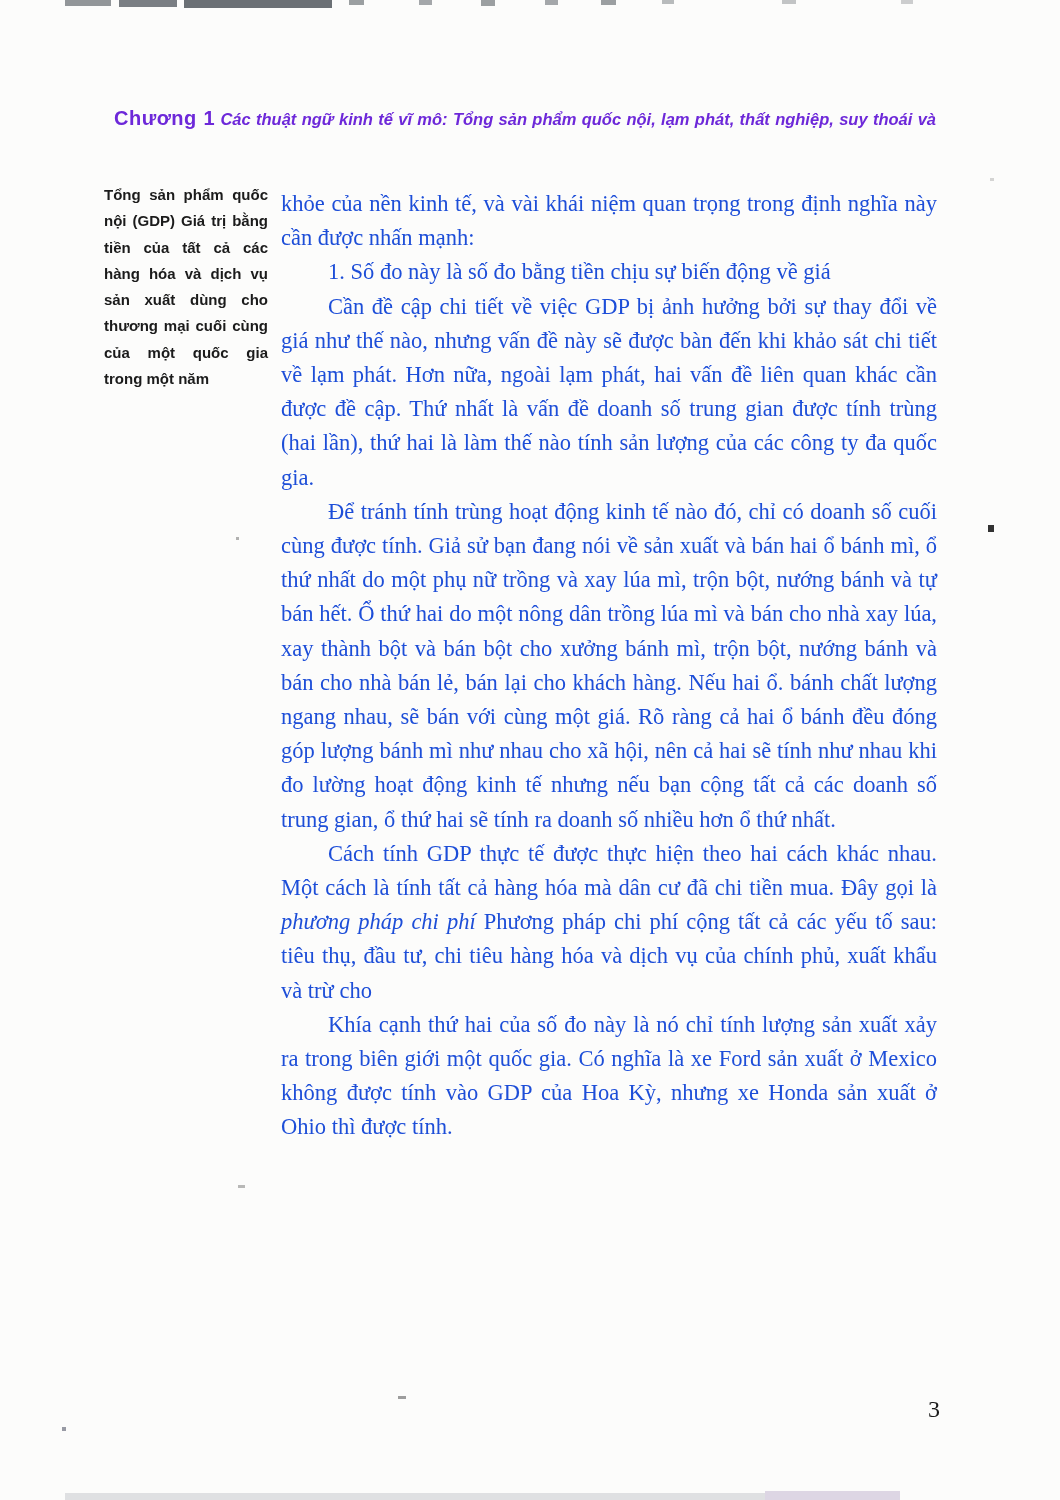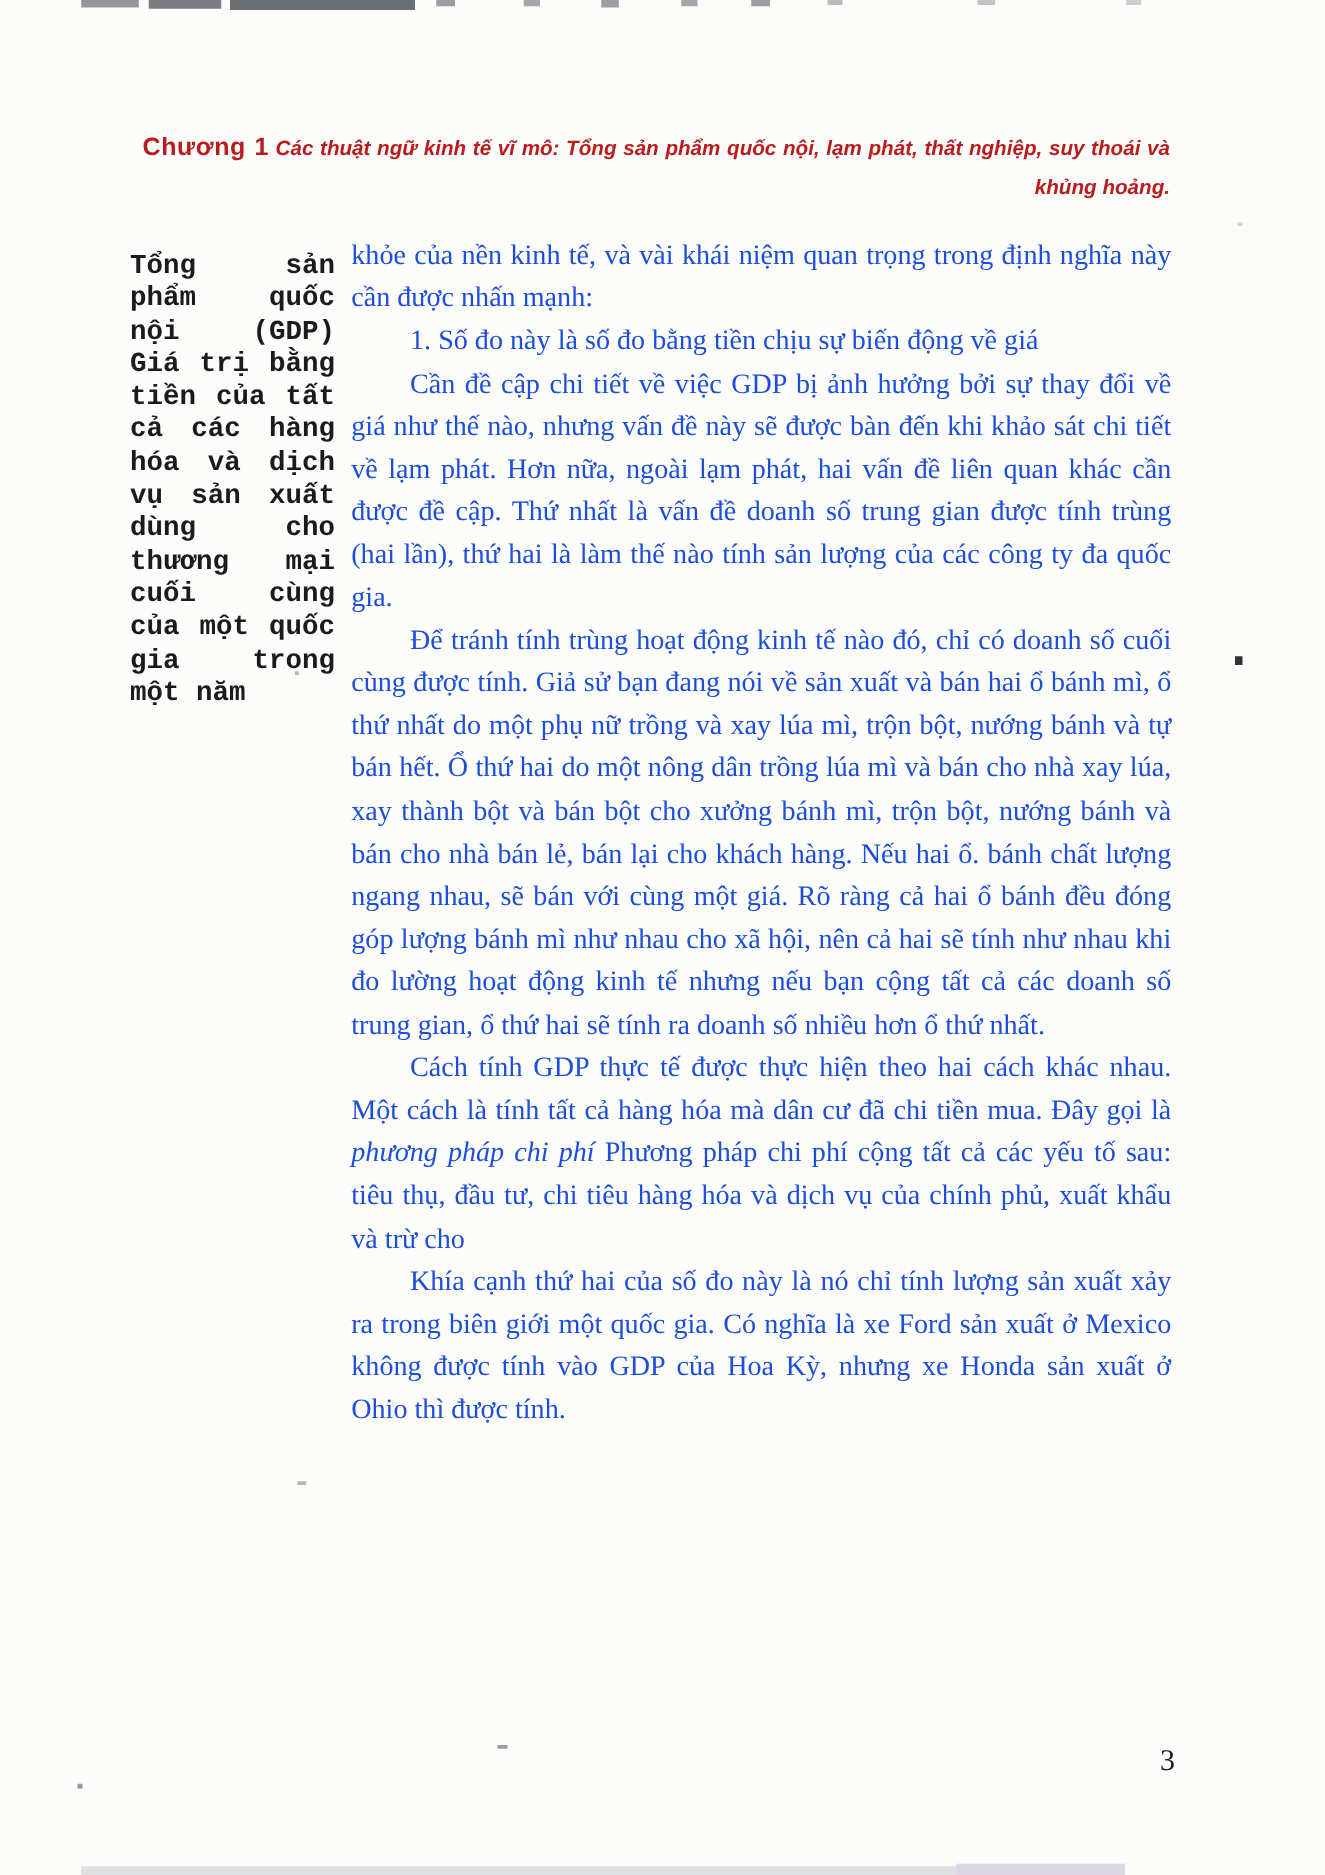--- a/index.html
+++ b/index.html
@@ -14,21 +14,21 @@
     color: #161616;
   }
 
   
   .chapter-header {
     position: absolute;
     left: 114px;
     top: 103px;
     width: 822px;
     font-family: "Liberation Sans", sans-serif;
-    color: #b91c1c;
+    color: #6d28d9;
   }
   .chapter-line1 {
     text-align: justify;
     text-align-last: justify;
     line-height: 31px;
   }
   .chapter-label {
     font-weight: bold;
     font-style: normal;
     font-size: 20px;
@@ -41,25 +41,25 @@
   }
   .chapter-line2 {
     text-align: right;
     line-height: 31px;
   }
 
   
   .margin-note {
     position: absolute;
     left: 104px;
-    top: 200px;
+    top: 182px;
     width: 164px;
-    font-family: Liberation Mono, monospace;
+    font-family: Liberation Sans, sans-serif;
     font-weight: bold;
-    font-size: 22px;
+    font-size: 15px;
     line-height: 26.3px;
     text-align: justify;
     text-align-last: left;
     color: #1b1b1b;
   }
 
   
   .body-text {
     position: absolute;
     left: 281px;
@@ -130,21 +130,20 @@
   <div class="art b2"></div>
   <div class="art d1"></div>
   <div class="art d2"></div>
   <div class="art d3"></div>
   <div class="art d4"></div>
   <div class="art d5"></div>
   <div class="art d6"></div>
 
   <header class="chapter-header">
     <div class="chapter-line1"><span class="chapter-label">Chương 1</span> <span class="chapter-title">Các thuật ngữ kinh tế vĩ mô: Tổng sản phẩm quốc nội, lạm phát, thất nghiệp, suy thoái và</span></div>
-    <div class="chapter-line2 chapter-title">khủng hoảng.</div>
   </header>
 
   <aside class="margin-note"><span>Tổng sản phẩm quốc nội (GDP)</span> <span>Giá trị bằng tiền của tất cả các hàng hóa và dịch vụ sản xuất dùng cho thương mại cuối cùng của một quốc gia trong một năm</span></aside>
 
   <main class="body-text">
     <p>khỏe của nền kinh tế, và vài khái niệm quan trọng trong định nghĩa này cần được nhấn mạnh:</p>
     <p class="ind">1. Số đo này là số đo bằng tiền chịu sự biến động về giá</p>
     <p class="ind">Cần đề cập chi tiết về việc GDP bị ảnh hưởng bởi sự thay đổi về giá như thế nào, nhưng vấn đề này sẽ được bàn đến khi khảo sát chi tiết về lạm phát. Hơn nữa, ngoài lạm phát, hai vấn đề liên quan khác cần được đề cập. Thứ nhất là vấn đề doanh số trung gian được tính trùng (hai lần), thứ hai là làm thế nào tính sản lượng của các công ty đa quốc gia.</p>
     <p class="ind">Để tránh tính trùng hoạt động kinh tế nào đó, chỉ có doanh số cuối cùng được tính. Giả sử bạn đang nói về sản xuất và bán hai ổ bánh mì, ổ thứ nhất do một phụ nữ trồng và xay lúa mì, trộn bột, nướng bánh và tự bán hết. Ổ thứ hai do một nông dân trồng lúa mì và bán cho nhà xay lúa, xay thành bột và bán bột cho xưởng bánh mì, trộn bột, nướng bánh và bán cho nhà bán lẻ, bán lại cho khách hàng. Nếu hai ổ. bánh chất lượng ngang nhau, sẽ bán với cùng một giá. Rõ ràng cả hai ổ bánh đều đóng góp lượng bánh mì như nhau cho xã hội, nên cả hai sẽ tính như nhau khi đo lường hoạt động kinh tế nhưng nếu bạn cộng tất cả các doanh số trung gian, ổ thứ hai sẽ tính ra doanh số nhiều hơn ổ thứ nhất.</p>
     <p class="ind"><span>Cách tính GDP thực tế được thực hiện theo hai cách khác nhau. Một cách là tính tất cả hàng hóa mà dân cư đã chi tiền mua. Đây gọi là </span><em class="term">phương pháp chi phí</em><span> Phương pháp chi phí cộng tất cả các yếu tố sau: tiêu thụ, đầu tư, chi tiêu hàng hóa và dịch vụ của chính phủ, xuất khẩu và trừ cho</span></p>

